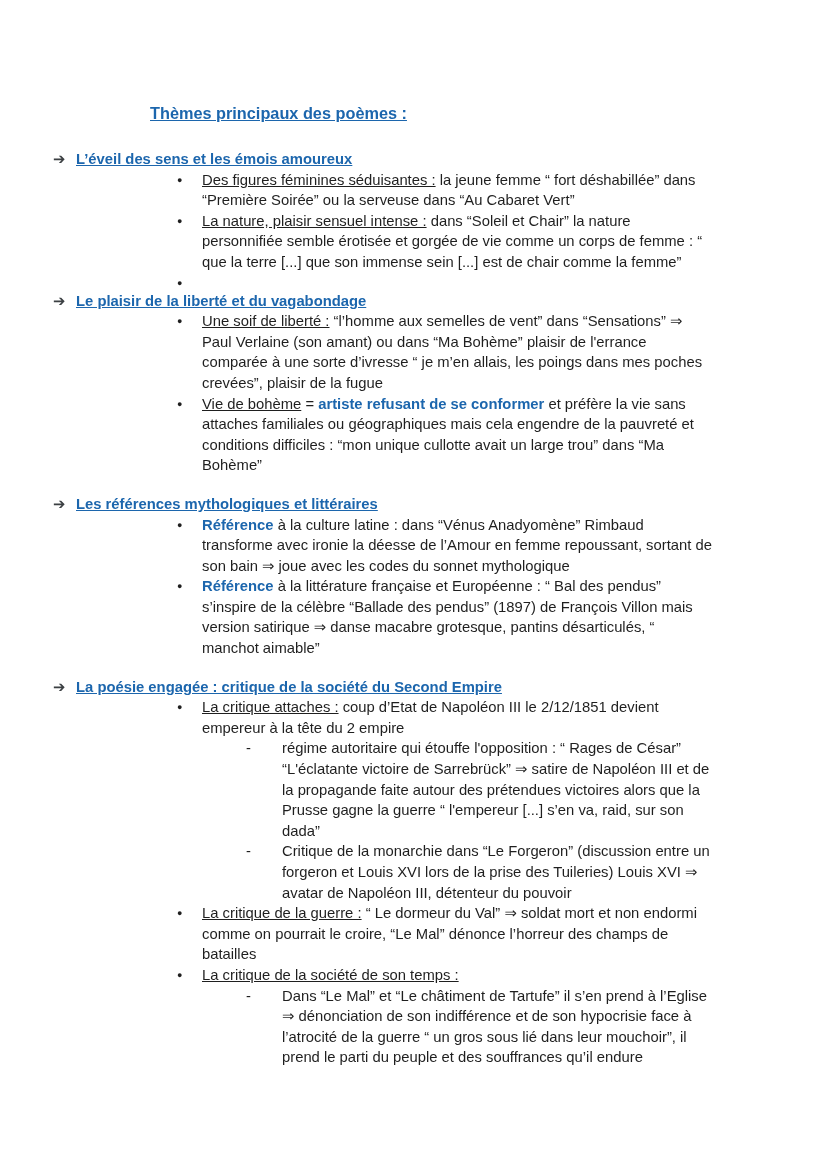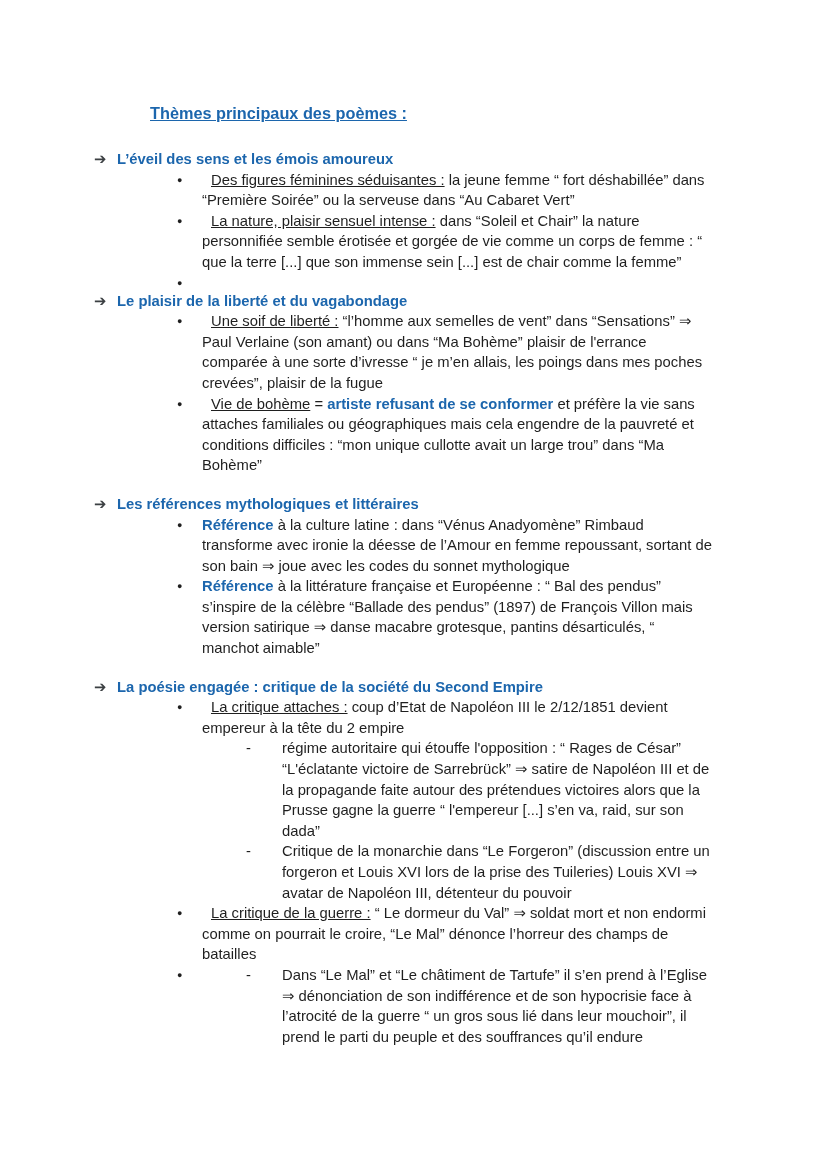--- a/index.html
+++ b/index.html
@@ -24,37 +24,38 @@
     margin:0 0 24px 0;
     padding:101px 0 0 150px;
     font-size:16.3px;
     line-height:24px;
     font-weight:bold;
     color:var(--accent);
     text-decoration:underline;
   }
   .section{margin-bottom:18px;}
   .heading{
-    padding-left:94px;
+    padding-left:53px;
     font-weight:bold;
     color:var(--accent);
+    text-decoration:underline;
   }
   .arrow{
     display:inline-block;
     width:23px;
     color:var(--marker);
     font-weight:normal;
   }
   .li{position:relative; margin-right:116px;}
   .l1{margin-left:202px;}
   .l2{margin-left:282px;}
   .marker{position:absolute; top:0; color:var(--ink);}
   .dot{left:-25px; font-size:9px; line-height:20.6px;}
   .dash{left:-36px;}
-  .seg-u{text-decoration:underline;margin-left:9px;}
+  .seg-u{text-decoration:underline;}
   .seg-b{color:var(--accent); font-weight:bold;}
   .seg-p{}
 </style>
 </head>
 <body>
 
 <div class="page">
   <h1 class="title">Thèmes principaux des poèmes :</h1>
   <div class="body">
       <section class="section">
@@ -72,17 +73,17 @@
         <div class="heading"><span class="arrow">➔</span><span class="heading-text">Les références mythologiques et littéraires</span></div>
         <div class="li l1"><span class="marker dot">●</span><span class="txt"><span class="seg-b">Référence</span><span class="seg-p"> à la culture latine : dans “Vénus Anadyomène” Rimbaud transforme avec ironie la déesse de l’Amour en femme repoussant, sortant de son bain ⇒ joue avec les codes du sonnet mythologique</span></span></div>
         <div class="li l1"><span class="marker dot">●</span><span class="txt"><span class="seg-b">Référence</span><span class="seg-p"> à la littérature française et Européenne : “ Bal des pendus” s’inspire de la célèbre “Ballade des pendus” (1897) de François Villon mais version satirique ⇒ danse macabre grotesque, pantins désarticulés, “ manchot aimable”</span></span></div>
       </section>
       <section class="section">
         <div class="heading"><span class="arrow">➔</span><span class="heading-text">La poésie engagée : critique de la société du Second Empire</span></div>
         <div class="li l1"><span class="marker dot">●</span><span class="txt"><span class="seg-u">La critique attaches :</span><span class="seg-p"> coup d’Etat de Napoléon III le 2/12/1851 devient empereur à la tête du 2 empire</span></span></div>
         <div class="li l2"><span class="marker dash">-</span><span class="txt"><span class="seg-p">régime autoritaire qui étouffe l'opposition : “ Rages de César” “L'éclatante victoire de Sarrebrück” ⇒ satire de Napoléon III et de la propagande faite autour des prétendues victoires alors que la Prusse gagne la guerre “ l'empereur [...] s’en va, raid, sur son dada”</span></span></div>
         <div class="li l2"><span class="marker dash">-</span><span class="txt"><span class="seg-p">Critique de la monarchie dans “Le Forgeron” (discussion entre un forgeron et Louis XVI lors de la prise des Tuileries) Louis XVI ⇒ avatar de Napoléon III, détenteur du pouvoir</span></span></div>
         <div class="li l1"><span class="marker dot">●</span><span class="txt"><span class="seg-u">La critique de la guerre :</span><span class="seg-p"> “ Le dormeur du Val” ⇒ soldat mort et non endormi comme on pourrait le croire, “Le Mal” dénonce l’horreur des champs de batailles</span></span></div>
-        <div class="li l1"><span class="marker dot">●</span></div>
+        <div class="li l1"><span class="marker dot">●</span><span class="txt"><span class="seg-u">La critique de la société de son temps :</span></span></div>
         <div class="li l2"><span class="marker dash">-</span><span class="txt"><span class="seg-p">Dans “Le Mal” et “Le châtiment de Tartufe” il s’en prend à l’Eglise ⇒ dénonciation de son indifférence et de son hypocrisie face à l’atrocité de la guerre “ un gros sous lié dans leur mouchoir”, il prend le parti du peuple et des souffrances qu’il endure</span></span></div>
       </section>
     </div>
 </div>
 
 </body></html>

